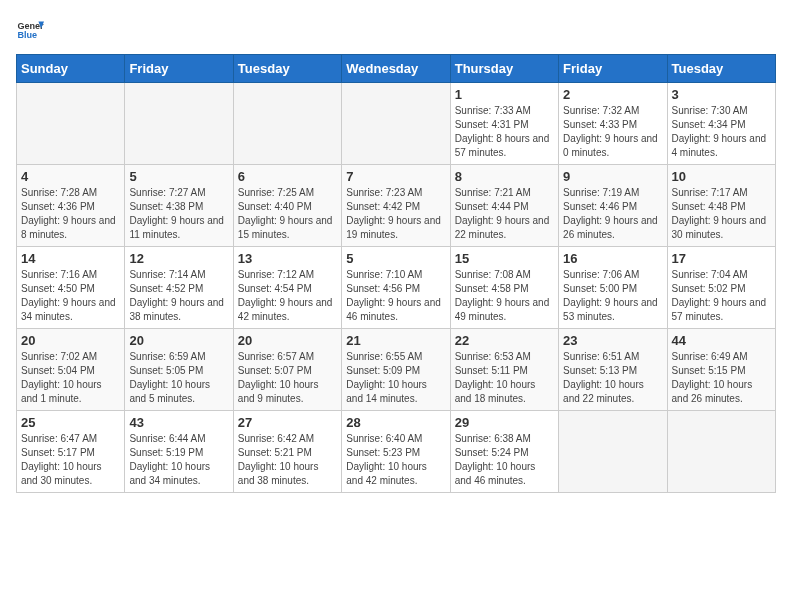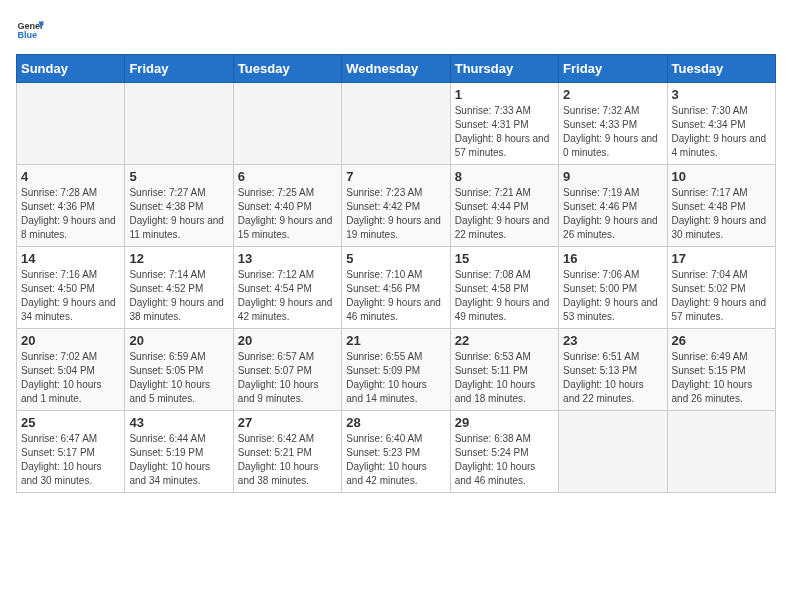--- a/index.html
+++ b/index.html
@@ -211,21 +211,21 @@
         </td>
         <td>
           <div class="day-number">22</div>
           <div class="day-info">Sunrise: 6:53 AM<br>Sunset: 5:11 PM<br>Daylight: 10 hours and 18 minutes.</div>
         </td>
         <td>
           <div class="day-number">23</div>
           <div class="day-info">Sunrise: 6:51 AM<br>Sunset: 5:13 PM<br>Daylight: 10 hours and 22 minutes.</div>
         </td>
         <td>
-          <div class="day-number">26</div>
+          <div class="day-number">44</div>
           <div class="day-info">Sunrise: 6:49 AM<br>Sunset: 5:15 PM<br>Daylight: 10 hours and 26 minutes.</div>
         </td>
       </tr>
       <tr>
         <td>
           <div class="day-number">25</div>
           <div class="day-info">Sunrise: 6:47 AM<br>Sunset: 5:17 PM<br>Daylight: 10 hours and 30 minutes.</div>
         </td>
         <td>
           <div class="day-number">43</div>

